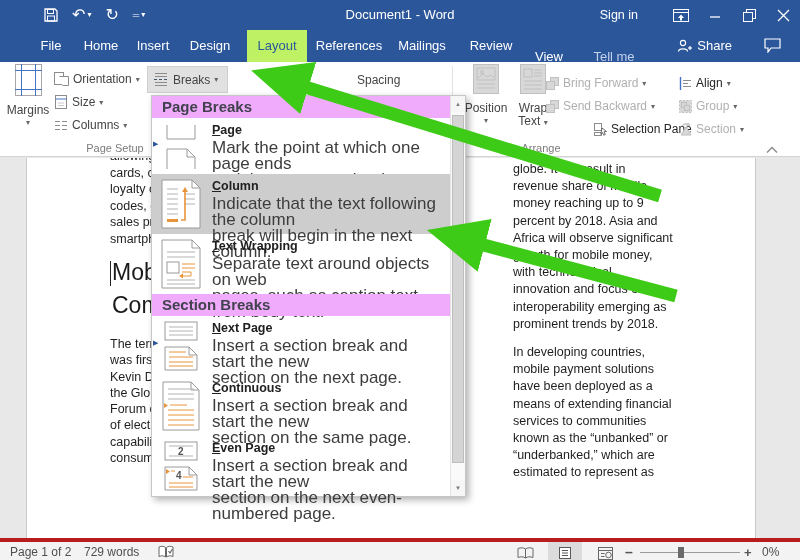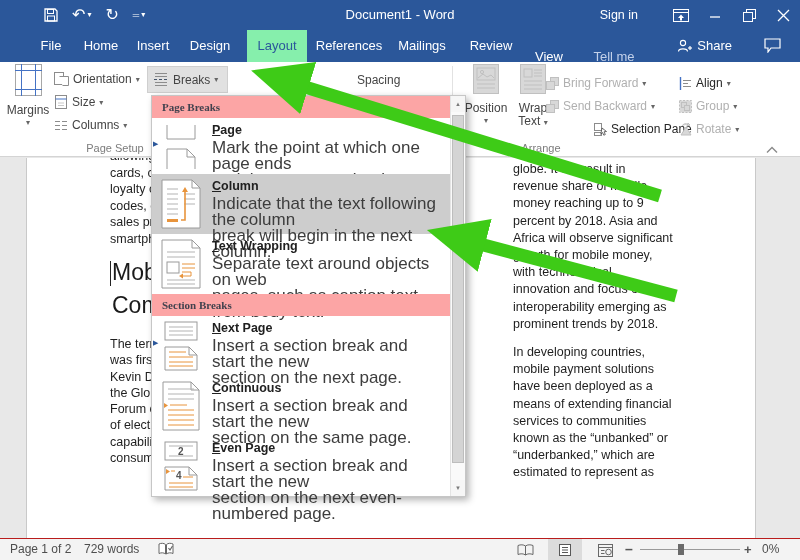--- a/index.html
+++ b/index.html
@@ -14,21 +14,21 @@
   .qat .mini-carh { font-size:8px; margin-left:2px; }
   .tb-title { position:absolute; left:0; right:0; top:0; height:30px; text-align:center; line-height:30px; font-size:13px; color:#fff; }
   .tb-right { position:absolute; right:0; top:0; height:30px; display:flex; align-items:center; }
   .signin { font-size:12.5px; color:#fff; margin-right:26px; }
   .winbtn { width:34px; height:30px; display:flex; align-items:center; justify-content:center; color:#fff; }
   .winbtn svg { display:block; }
 
   
   .tabrow { position:absolute; left:0; top:30px; width:800px; height:32px; background:#2b579a; z-index:6; }
   .tab { position:absolute; top:0; height:32px; line-height:32px; text-align:center; color:#fff; font-size:13px; }
-  .tab.active { background:#86efac; color:#2b579a; }
+  .tab.active { background:#bef264; color:#2b579a; }
   .tab-tellme { color:#c3d1ea; display:flex; align-items:center; justify-content:center; gap:22px;flex-direction:column; }
   .tab-share { display:flex; align-items:center; justify-content:flex-end; gap:5px; }
 
   
   .ribbon { position:absolute; left:0; top:62px; width:800px; height:95px; background:#fff; border-bottom:1px solid #d4d4d4; z-index:5; }
   .rtext { font-size:12px; color:#444; }
   .ghost, .ghost .rtext { color:#b0b0b0 !important; }
   .ghost svg * { stroke:#c0c0c0 !important; fill:#d8d8d8 !important; }
   .bigbtn { position:absolute; left:6px; top:2px; width:44px; height:89px; text-align:center; }
   .bigbtn .blbl { font-size:12px; color:#444; margin-top:3px; }
@@ -43,38 +43,38 @@
   
   .docarea { position:absolute; left:0; top:158px; width:800px; height:380px; background:#e8e8e8; overflow:hidden; z-index:1; }
   .page { position:absolute; left:26px; top:0; width:730px; height:380px; background:#fff; border-left:1px solid #c9c9c9; border-right:1px solid #c9c9c9; }
   .dtxt { position:absolute; white-space:pre; font-size:12.5px; line-height:16.5px; color:#1f1f1f; }
   .rtxt { position:absolute; white-space:pre; font-size:12.5px; line-height:17.2px; color:#1f1f1f; }
   .dhead { position:absolute; white-space:pre; font-size:23px; line-height:33px; color:#1a1a1a; }
   .cursor { position:absolute; width:1px; height:25px; background:#222; }
 
   
   .menu { position:absolute; left:151px; top:95px; width:315px; height:402px; background:#fff; border:1px solid #c6c6c6; box-shadow:3px 3px 7px rgba(0,0,0,.3); z-index:20; }
-  .mhdr { position:absolute; left:0; width:298px; height:22px; background:#fca5a5; line-height:22px; padding-left:10px; font-size:11px; font-weight:bold; color:#42424e;font-family:Liberation Serif, serif; }
+  .mhdr { position:absolute; left:0; width:298px; height:22px; background:#f0abfc; line-height:22px; padding-left:10px; font-size:15px; font-weight:bold; color:#42424e; }
   .mitem { position:absolute; left:0; width:298px; }
   .mitem.sel { background:#cdcdcd; }
   .mi-icon { position:absolute; left:9px; top:5px; width:40px; height:50px; }
   .mi-text { position:absolute; left:60px; top:5px; right:6px; }
   .mi-title { display:block; font-size:12.5px; font-weight:bold; color:#202020; margin-bottom:3px; }
   .mi-title::first-letter { text-decoration:underline; }
   .mi-desc { font-size:17px; color:#3d3d3d; line-height:16px; white-space:pre-line; }
   .mscroll { position:absolute; right:0; top:0; width:15px; height:400px; background:#fafafa; border-left:1px solid #e4e4e4; }
   .mscroll .sarr { position:absolute; left:0; width:14px; height:16px; text-align:center; font-size:6px; color:#7a7a7a; line-height:16px; background:#f6f6f6; }
   .mscroll .sthumb { position:absolute; left:1px; top:19px; width:12px; height:348px; background:#d4d4d4; border:1px solid #bdbdbd; }
   .bmark { position:absolute; left:1px; font-size:7px; color:#2b579a; line-height:8px; }
 
   
   .arrows { position:absolute; left:0; top:0; z-index:50; pointer-events:none; }
 
   
-  .statusbar { position:absolute; left:0; top:538px; width:800px; height:22px; background:#f3f3f3; border-top:1px solid #b91c1c; z-index:6; }
+  .statusbar { position:absolute; left:0; top:538px; width:800px; height:22px; background:#f3f3f3; border-top:4px solid #b91c1c; z-index:6; }
   .sb-item { position:absolute; top:0; height:22px; line-height:21px; font-size:12px; color:#4e4e4e; }
   .sb-icon { position:absolute; top:3px; }
   .viewbtn { position:absolute; top:0; width:34px; height:22px; display:flex; align-items:center; justify-content:center; }
   .viewbtn.active { background:#dcdcdc; }
   .zoomtrack { position:absolute; top:10px; left:640px; width:100px; height:1px; background:#9a9a9a; }
   .zoomthumb { position:absolute; top:5px; left:678px; width:6px; height:11px; background:#6a6a6a; }
   .zoombtn { position:absolute; top:0; height:22px; line-height:21px; font-size:14px; color:#555; font-weight:bold; }
 </style>
 </head>
 <body>
@@ -297,21 +297,21 @@
         </svg>
       <span class="rtext">Group</span>
         <span class="car">▾</span>
     </div>
     <div class="rrow ghost" style="left:679px;top:59px;">
       <svg width="13" height="13" viewBox="0 0 13 13">
           <path d="M2 12 L7 4 L12 12 Z" fill="#e8e8e8" stroke="#bdbdbd"></path>
           <path d="M3 3 A4 4 0 0 1 9 1.5" fill="none" stroke="#bdbdbd"></path>
           <path d="M9 0 l2 2 l-3 1 z" fill="#bdbdbd"></path>
         </svg>
-      <span class="rtext">Rotate</span>
+      <span class="rtext">Section</span>
         <span class="car">▾</span>
     </div>
 
     <div class="grplbl" style="left:498px;top:80px;width:86px;">Arrange</div>
 
     <div class="collapse-chv">
       <svg width="12" height="8" viewBox="0 0 12 8">
           <path d="M1 6.5 L6 1.5 L11 6.5" fill="none" stroke="#8a8a8a" stroke-width="1.4"></path>
         </svg>
     </div>

